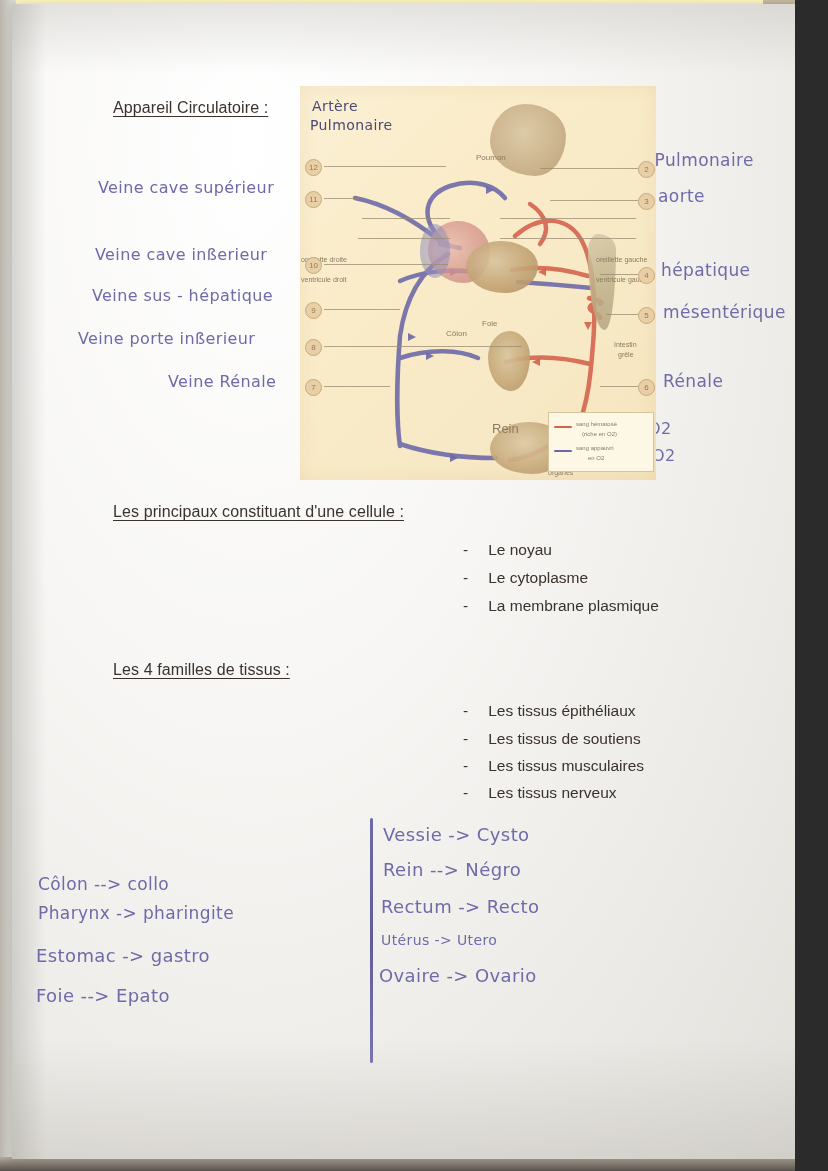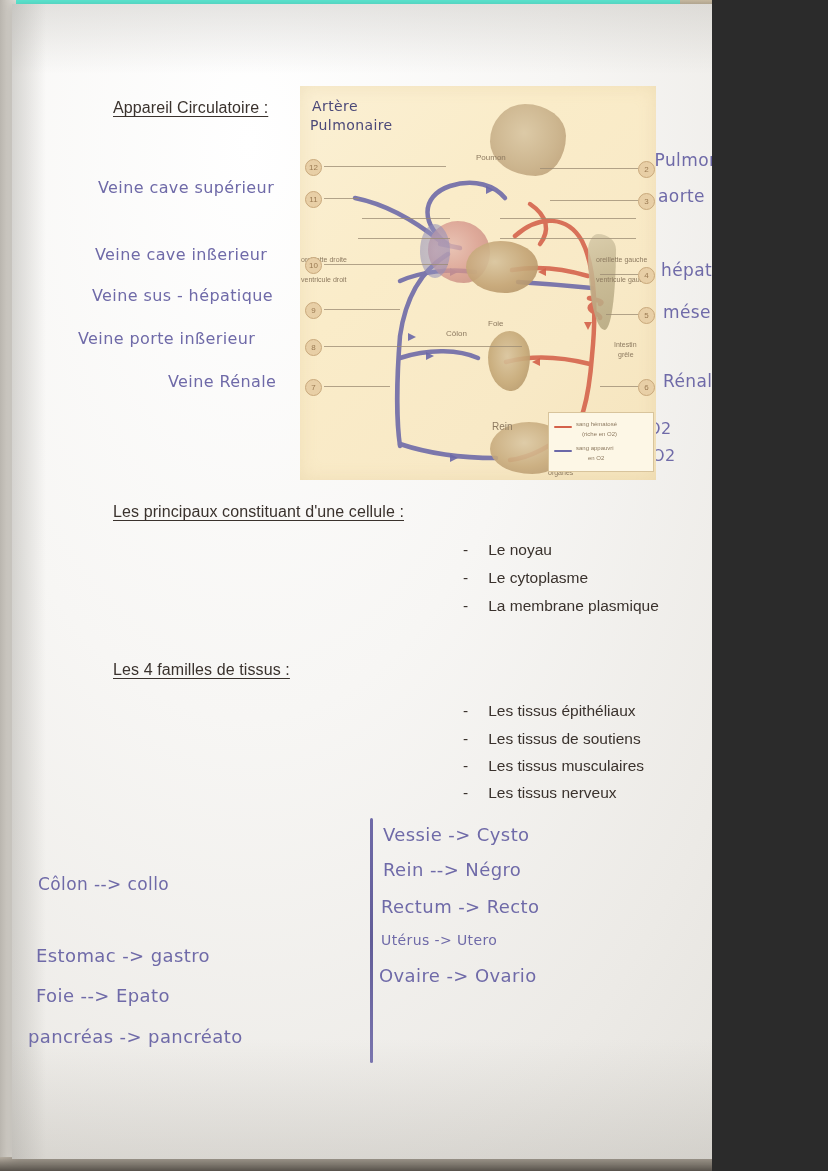--- a/index.html
+++ b/index.html
@@ -5,24 +5,24 @@
   html, body {
     margin: 0;
     padding: 0;
     background: #2b2b2b;
   }
   body {
     font-family: "Liberation Sans", sans-serif;
   }
   #page {
     position: relative;
-    width: 712px;
+    width: 795px;
     height: 1171px;
     overflow: hidden;
-    background: #5eead4;
+    background: #fef9c3;
   }
 
   
   .desk-right {
     position: absolute;
     top: 0; right: 0;
     width: 32px; height: 1171px;
     background: linear-gradient(to right, #8e8d89 0%, #55534e 18%, #2f2e2c 55%, #232220 100%);
   }
   .desk-right-top {
@@ -342,24 +342,24 @@
     <div class="num" style="left:338px; top:181px;">4</div>
 
     <div class="leader" style="left:306px; top:228px; width:32px;"></div>
     <div class="num" style="left:338px; top:221px;">5</div>
 
     <div class="leader" style="left:300px; top:300px; width:38px;"></div>
     <div class="num" style="left:338px; top:293px;">6</div>
 
     <div class="flabel" style="left:176px; top:24px; font-size:8px;">Poumon</div>
     <div class="flabel" style="left:146px; top:200px; font-size:8px;">Côlon</div>
-    <div class="flabel" style="left:188px; top:190px; font-size:8px;">Foie</div>
+    <div class="flabel" style="left:182px; top:190px; font-size:8px;">Foie</div>
     <div class="flabel" style="left:314px; top:212px; font-size:7px;">Intestin</div>
     <div class="flabel" style="left:318px; top:222px; font-size:7px;">grêle</div>
-    <div class="flabel" style="left:192px; top:292px; font-size:10px;">Rein</div>
+    <div class="flabel" style="left:192px; top:292px; font-size:13px;">Rein</div>
     <div class="flabel" style="left:250px; top:328px; font-size:7px;">Autres</div>
     <div class="flabel" style="left:248px; top:340px; font-size:7px;">organes</div>
 
     <div class="legend-box" style="left:248px; top:326px; width:104px; height:58px;"></div>
     <div class="legend-line" style="left:254px; top:340px; width:18px; background:#d4614a;"></div>
     <div class="legend-txt" style="left:276px; top:335px;">sang hématosé</div>
     <div class="legend-txt" style="left:282px; top:345px;">(riche en O2)</div>
     <div class="legend-line" style="left:254px; top:364px; width:18px; background:#6b68a8;"></div>
     <div class="legend-txt" style="left:276px; top:359px;">sang appauvri</div>
     <div class="legend-txt" style="left:288px; top:369px;">en O2</div>
@@ -396,23 +396,23 @@
   <div class="bullet-row" style="left:463px; top:757px;">
     <span class="bullet-dash">-</span>
     <span>Les tissus musculaires</span>
   </div>
   <div class="bullet-row" style="left:463px; top:784px;">
     <span class="bullet-dash">-</span>
     <span>Les tissus nerveux</span>
   </div>
 
   <div class="hand" style="left:38px; top:874px; font-size:17px;">Côlon --&gt; collo</div>
+  <div class="hand" style="left:38px; top:903px; font-size:17px;">Pharynx -&gt; pharingite</div>
   <div class="hand" style="left:36px; top:945px; font-size:18px;">Estomac -&gt; gastro</div>
   <div class="hand" style="left:36px; top:985px; font-size:18px;">Foie --&gt; Epato</div>
-  <div class="hand" style="left:28px; top:1026px; font-size:18px;">pancréas -&gt; pancréato</div>
 
   <div class="divider-stroke" style="left:370px; top:818px; height:245px;"></div>
 
   <div class="hand" style="left:383px; top:824px; font-size:18px;">Vessie -&gt; Cysto</div>
   <div class="hand" style="left:383px; top:859px; font-size:18px;">Rein --&gt; Négro</div>
   <div class="hand" style="left:381px; top:896px; font-size:18px;text-align:center;">Rectum -&gt; Recto</div>
   <div class="hand" style="left:381px; top:932px; font-size:14px;">Utérus -&gt; Utero</div>
   <div class="hand" style="left:379px; top:965px; font-size:18px;">Ovaire -&gt; Ovario</div>
 
 </div>

